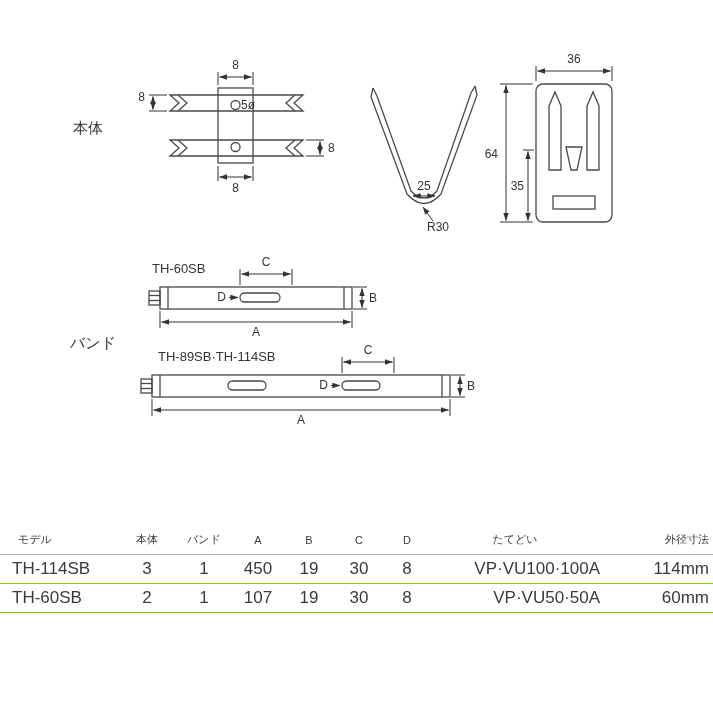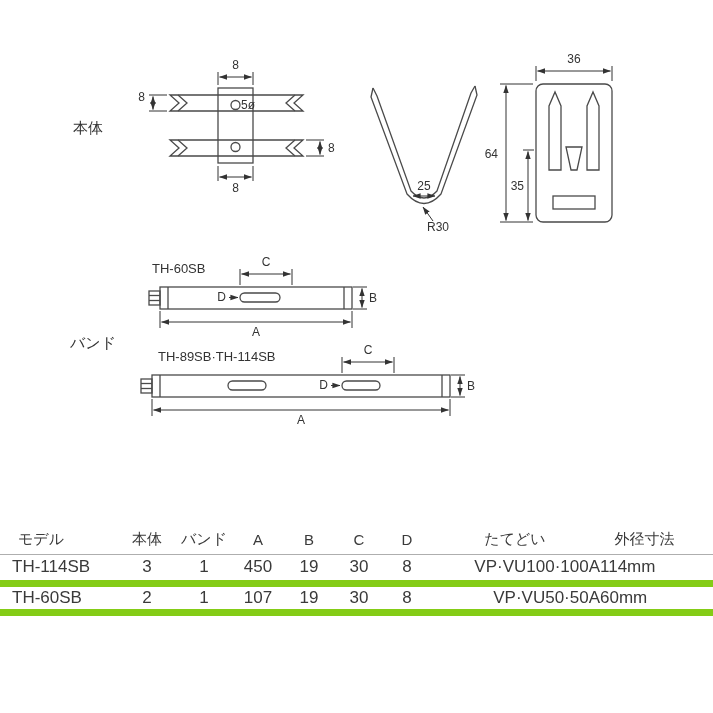--- a/index.html
+++ b/index.html
@@ -5,26 +5,26 @@
   * { margin:0; padding:0; box-sizing:border-box; }
   html,body { background:#ffffff; }
   body { width:713px; height:713px; font-family:"Liberation Sans", sans-serif; color:#3a3a3a; overflow:hidden; }
   .sheet { width:713px; height:713px; background:#fff; }
   svg.drawing { display:block; }
   svg.drawing text { font-family:"Liberation Sans", sans-serif; fill:#333; stroke:none; }
   .dim-text { font-size:12px; }
   .part-title { font-size:13px; fill:#444; }
   .section-label { font-size:15px; fill:#333; }
   table.spec { width:713px; border-collapse:collapse; table-layout:fixed; margin-top:16px; font-size:17px; color:#3a3a3a; }
-  table.spec th { font-weight:400; font-size:15px; height:28px; border-bottom:1px solid #aeaeae; }
-  table.spec td { height:29px; border-bottom:7px solid #84cc16; }
+  table.spec th { font-weight:400; font-size:11px; height:28px; border-bottom:1px solid #aeaeae; }
+  table.spec td { height:29px; border-bottom:1px solid #84cc16; }
   .al  { text-align:left;  padding-left:12px; }
   .ahl { text-align:left;  padding-left:18px; }
   .ac  { text-align:center; }
-  .ar  { padding-right:24px; }
+  .ar  { text-align:right; padding-right:4px; }
   .atl { text-align:right;  padding-left:8px; }
 </style>
 </head>
 <body>
 
 <div class="sheet">
 
   <svg class="drawing" width="713" height="510" viewBox="0 0 713 510">
     <defs>
       <marker id="arr" viewBox="0 0 10 10" refX="9.5" refY="5" markerWidth="8" markerHeight="8" orient="auto-start-reverse" markerUnits="userSpaceOnUse">

